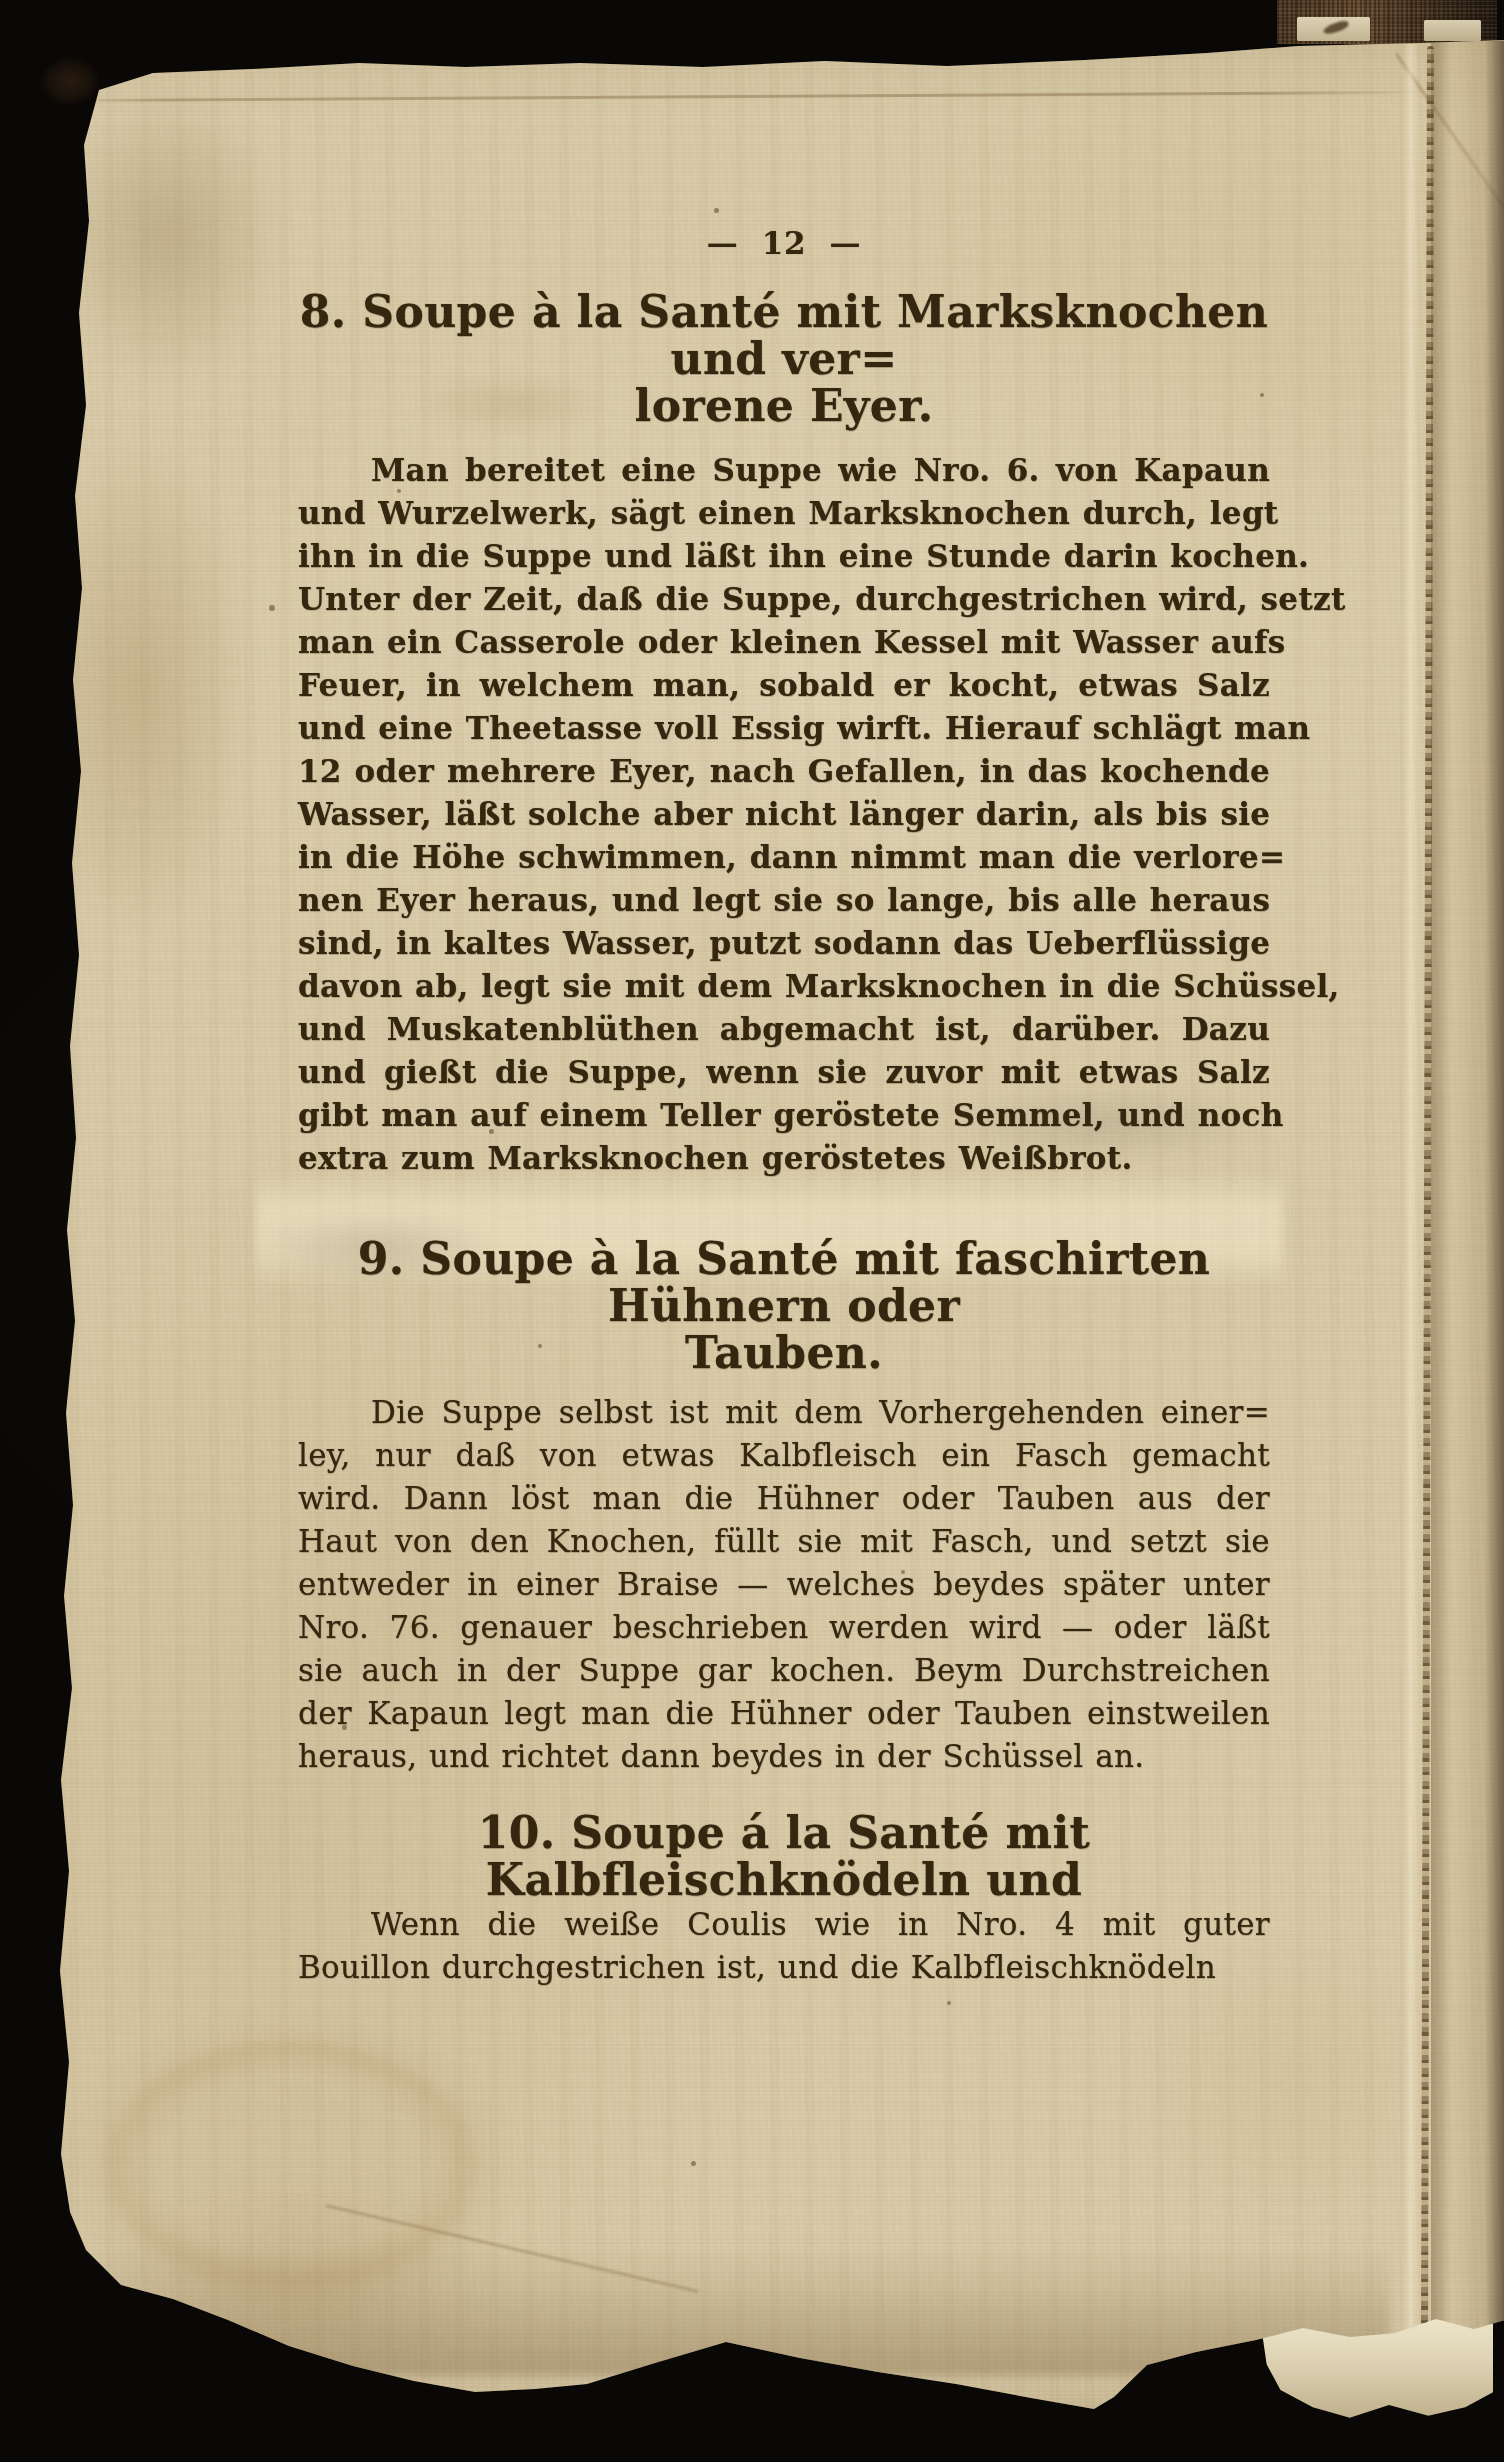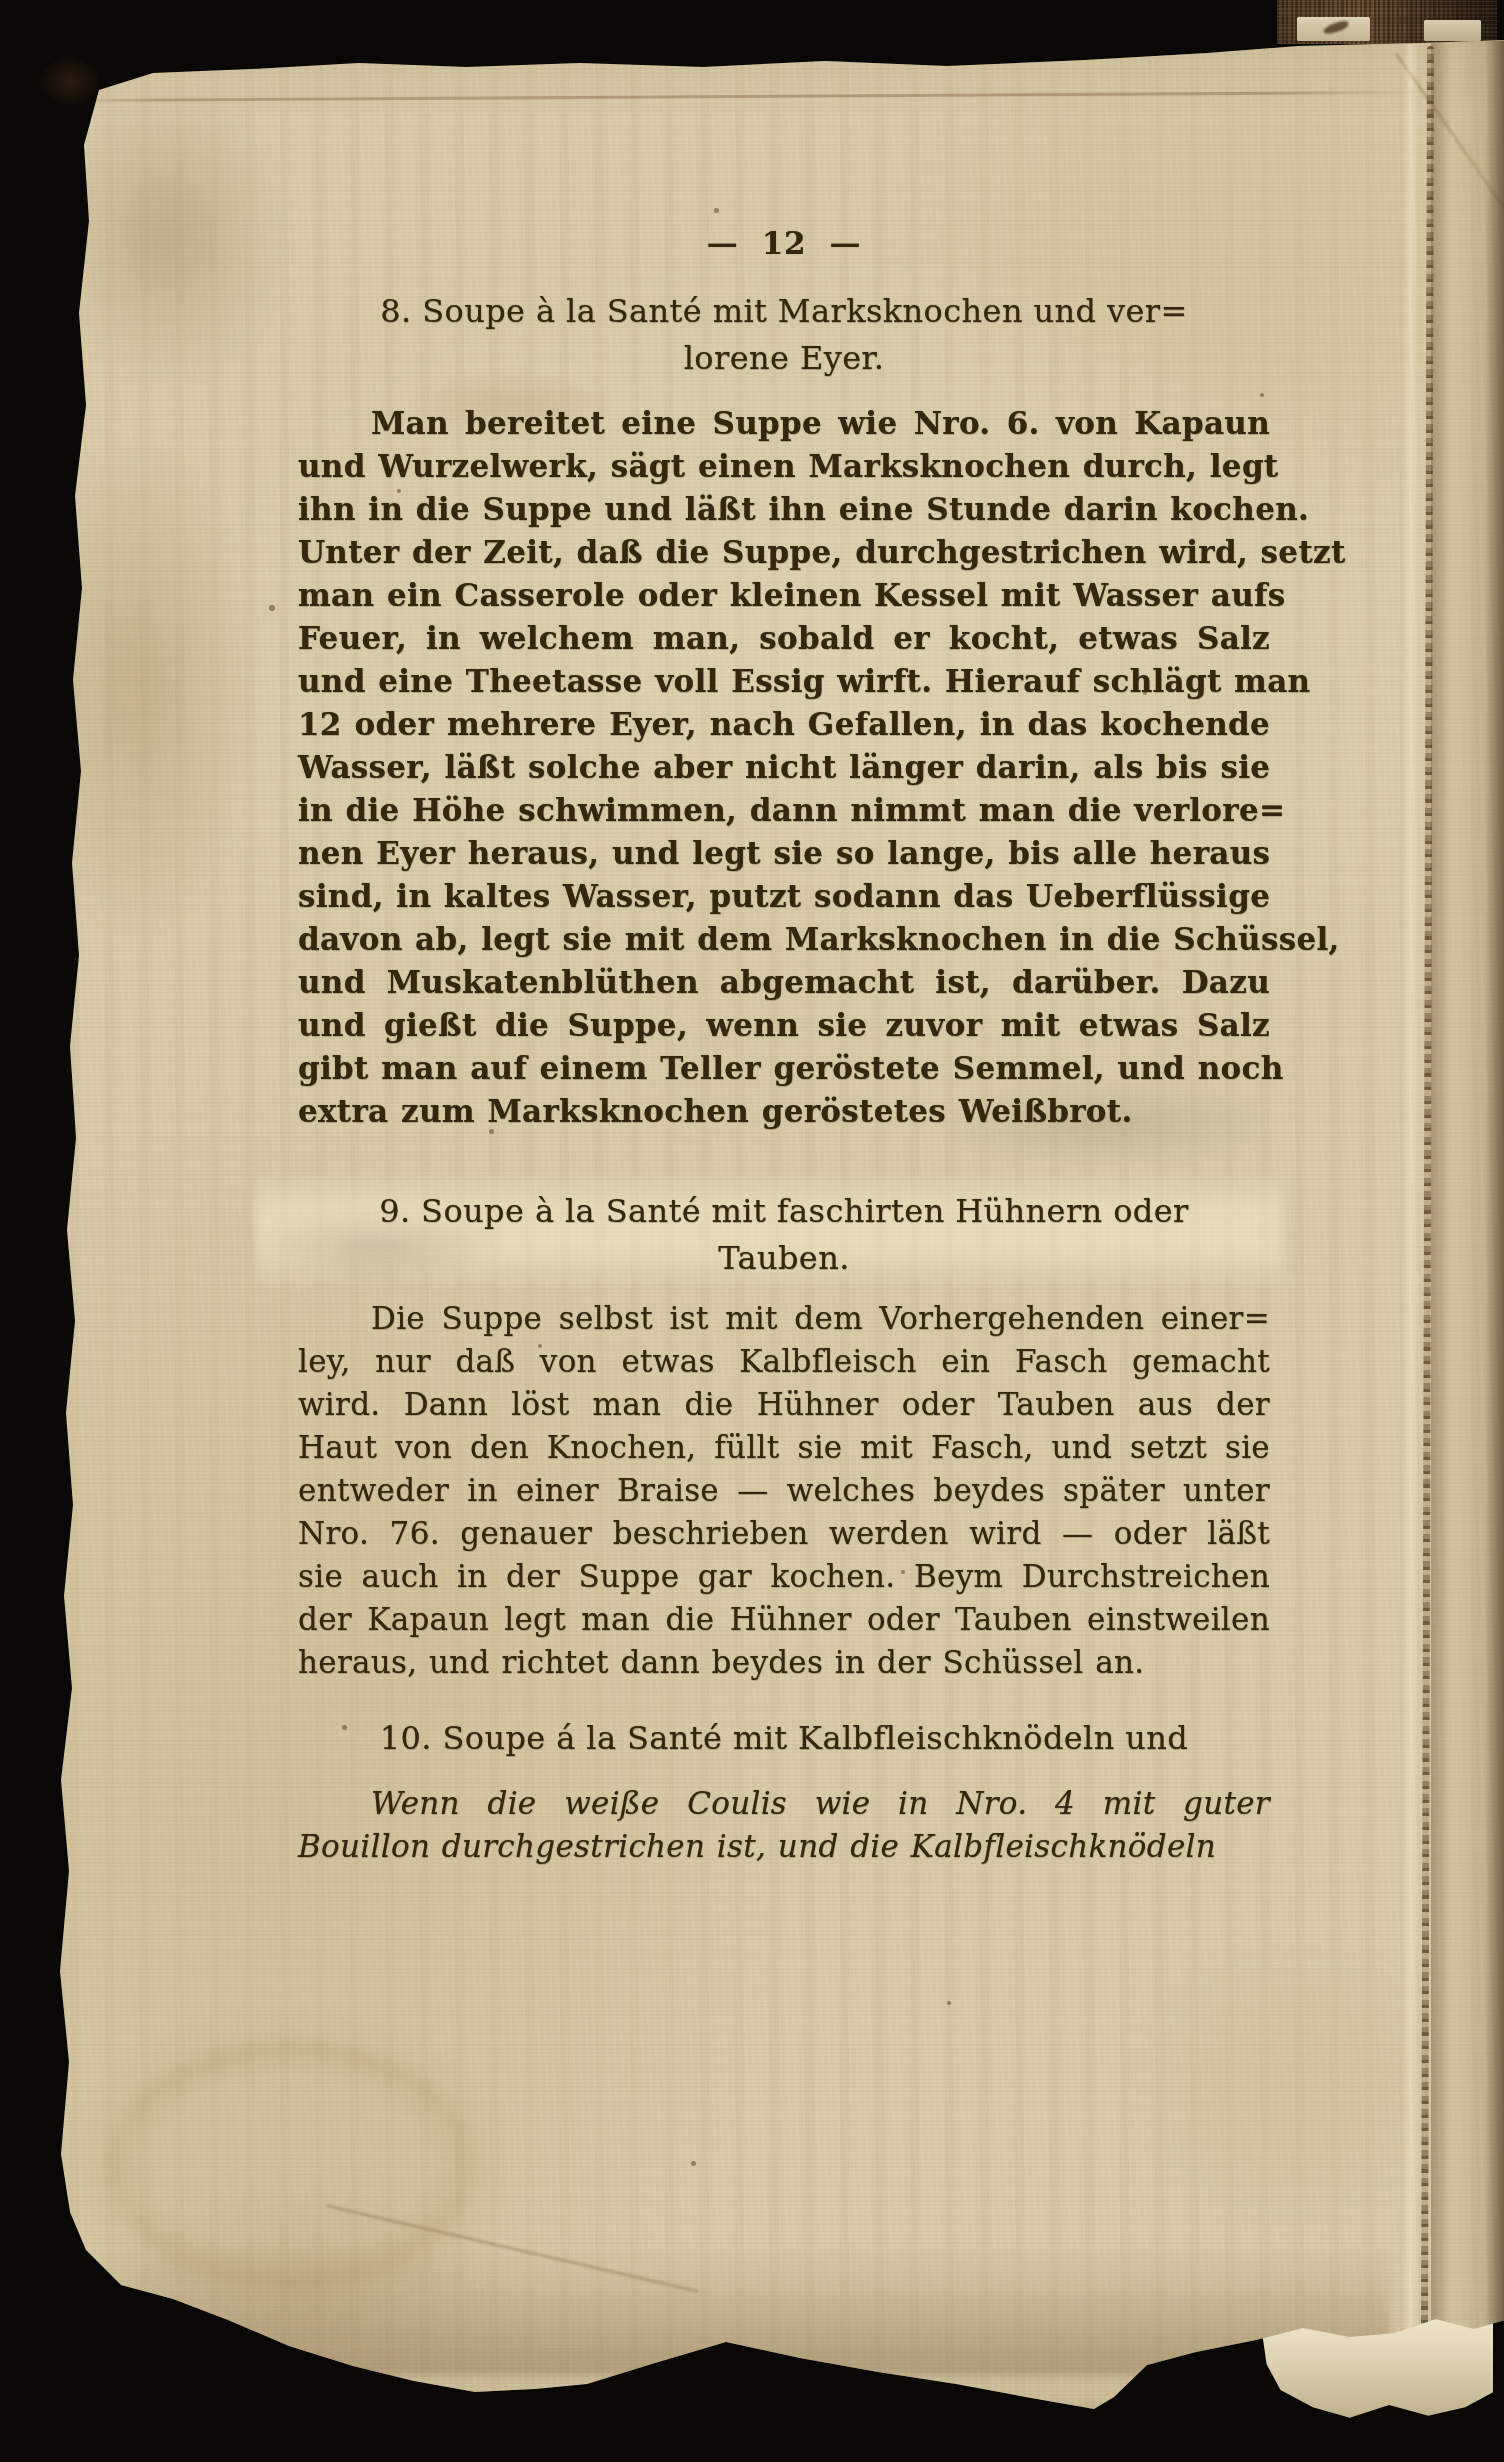--- a/index.html
+++ b/index.html
@@ -107,31 +107,31 @@
     background:linear-gradient(0deg, rgba(125,100,62,.38), rgba(0,0,0,0));filter:blur(4.6px);}
 
   .dot{position:absolute;border-radius:50%;background:rgba(92,64,32,.55);filter:blur(0.5px);}
 
   
   .col{position:absolute;left:298px;top:225px;width:972px;z-index:5;color:var(--ink);}
   .pagenum{display:flex;justify-content:center;align-items:center;gap:23px;height:35px;
     font-size:31px;font-weight:bold;letter-spacing:0.8px;
     text-shadow:0 0 0.9px rgba(52,38,17,.55);}
   .pagenum .dash{transform:scaleY(.9);}
-  .recipe .heading{font-size:32px;font-weight:normal;line-height:47px;text-align:center;
+  .recipe .heading{font-size:44px;font-weight:bold;line-height:47px;text-align:center;
     letter-spacing:0.4px;text-shadow:0 0 1px rgba(52,38,17,.5), 0.5px 0.6px 0 rgba(52,38,17,.22);}
   .hline{display:block;}
   .para{font-size:31px;line-height:43px;letter-spacing:0.3px;word-spacing:1.5px;
     text-shadow:0 0 0.9px rgba(52,38,17,.5), 0.5px 0.6px 0 rgba(52,38,17,.2);}
   .bline{display:block;text-align:justify;text-align-last:justify;white-space:nowrap;}
   .bline.last{text-align-last:left;}
   .bline.first{padding-left:73px;}
   .sec-0{margin-top:28px;} .sec-0 .para{margin-top:20px;font-weight:bold;}
   .sec-1{margin-top:55px;} .sec-1 .para{margin-top:15.3px;}
-  .sec-2{margin-top:31px;} .sec-2 .para{margin-top:20px;font-style:italic;}
+  .sec-2{margin-top:31px;} .sec-2 .para{}
 </style>
 </head>
 <body>
 
 <div class="scene">
 
   <div class="binding">
     <span class="tab tab1"></span>
     <span class="tab tab2"></span>
     <span class="tab-mark"></span>

